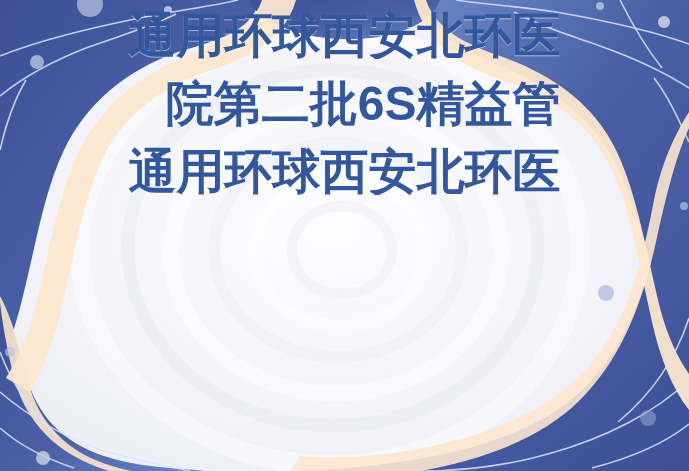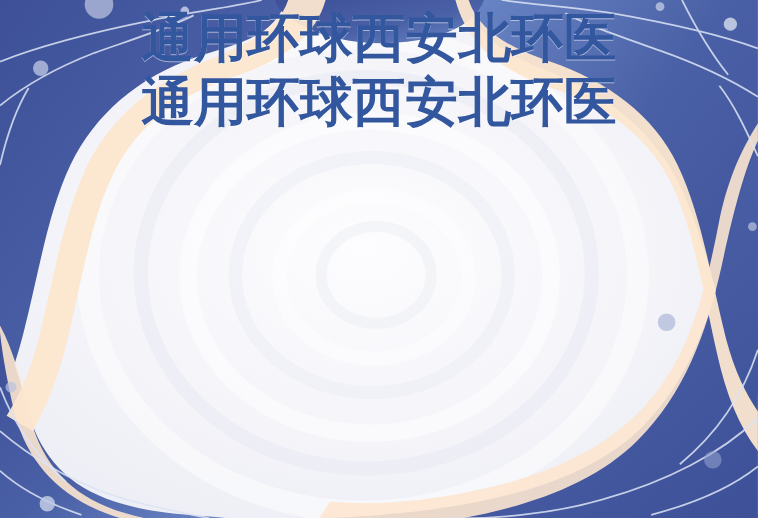--- a/index.html
+++ b/index.html
@@ -39,21 +39,21 @@
     letter-spacing: 2px;
     color: #4470c4;
     text-shadow: 0 1px 0 rgba(255,255,255,0.55);
     font-family: "Liberation Sans", "DejaVu Sans", sans-serif;
   }
   #headline {
     margin-top: 10px;
     display: flex;
     flex-direction: column;
     align-items: flex-end;
-    gap: 6px;
+    gap: 16px;
   }
   .hl-line {
     font-size: 48px;
     line-height: 1.08;
     font-weight: bold;
     color: #33579f;
     letter-spacing: 0px;
     white-space: nowrap;
     font-family: "Liberation Sans", "DejaVu Sans", sans-serif;
     text-shadow: 0 1px 0 rgba(255,255,255,0.5);
@@ -154,17 +154,18 @@
         <circle cx="606" cy="293" r="8" fill="#8fa0cc" opacity="0.5"></circle>
         <circle cx="684" cy="206" r="4" fill="#cfd6e9" opacity="0.6"></circle>
       </g>
 
     </g>
   </svg>
 
   <div id="content">
     <div id="headline">
       <div class="hl-line">通用环球西安北环医</div>
+      <div class="hl-line">院第二批6S精益管</div>
       <div class="hl-line">通用环球西安北环医</div>
     </div>
   </div>
 
 </div>
 
 </body></html>

